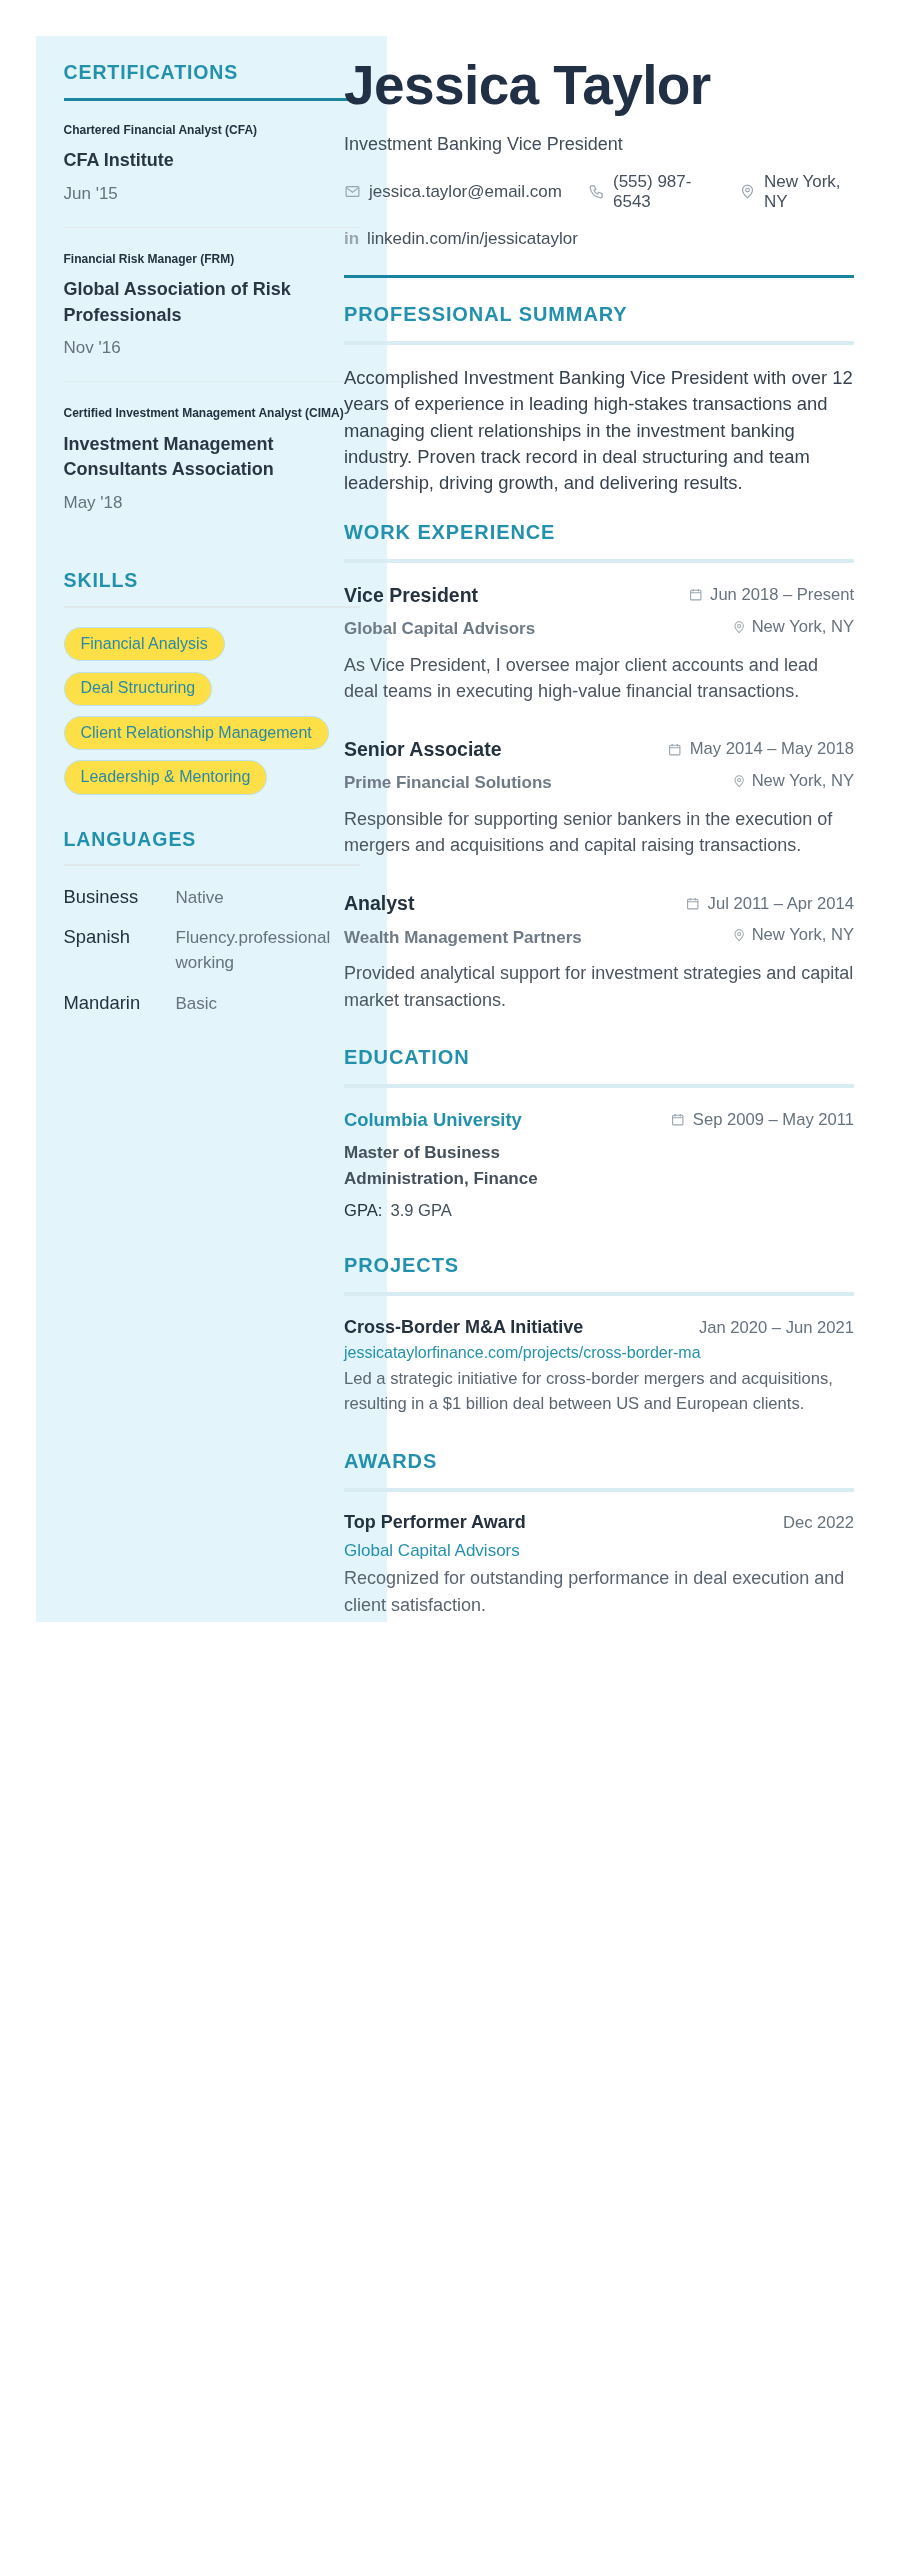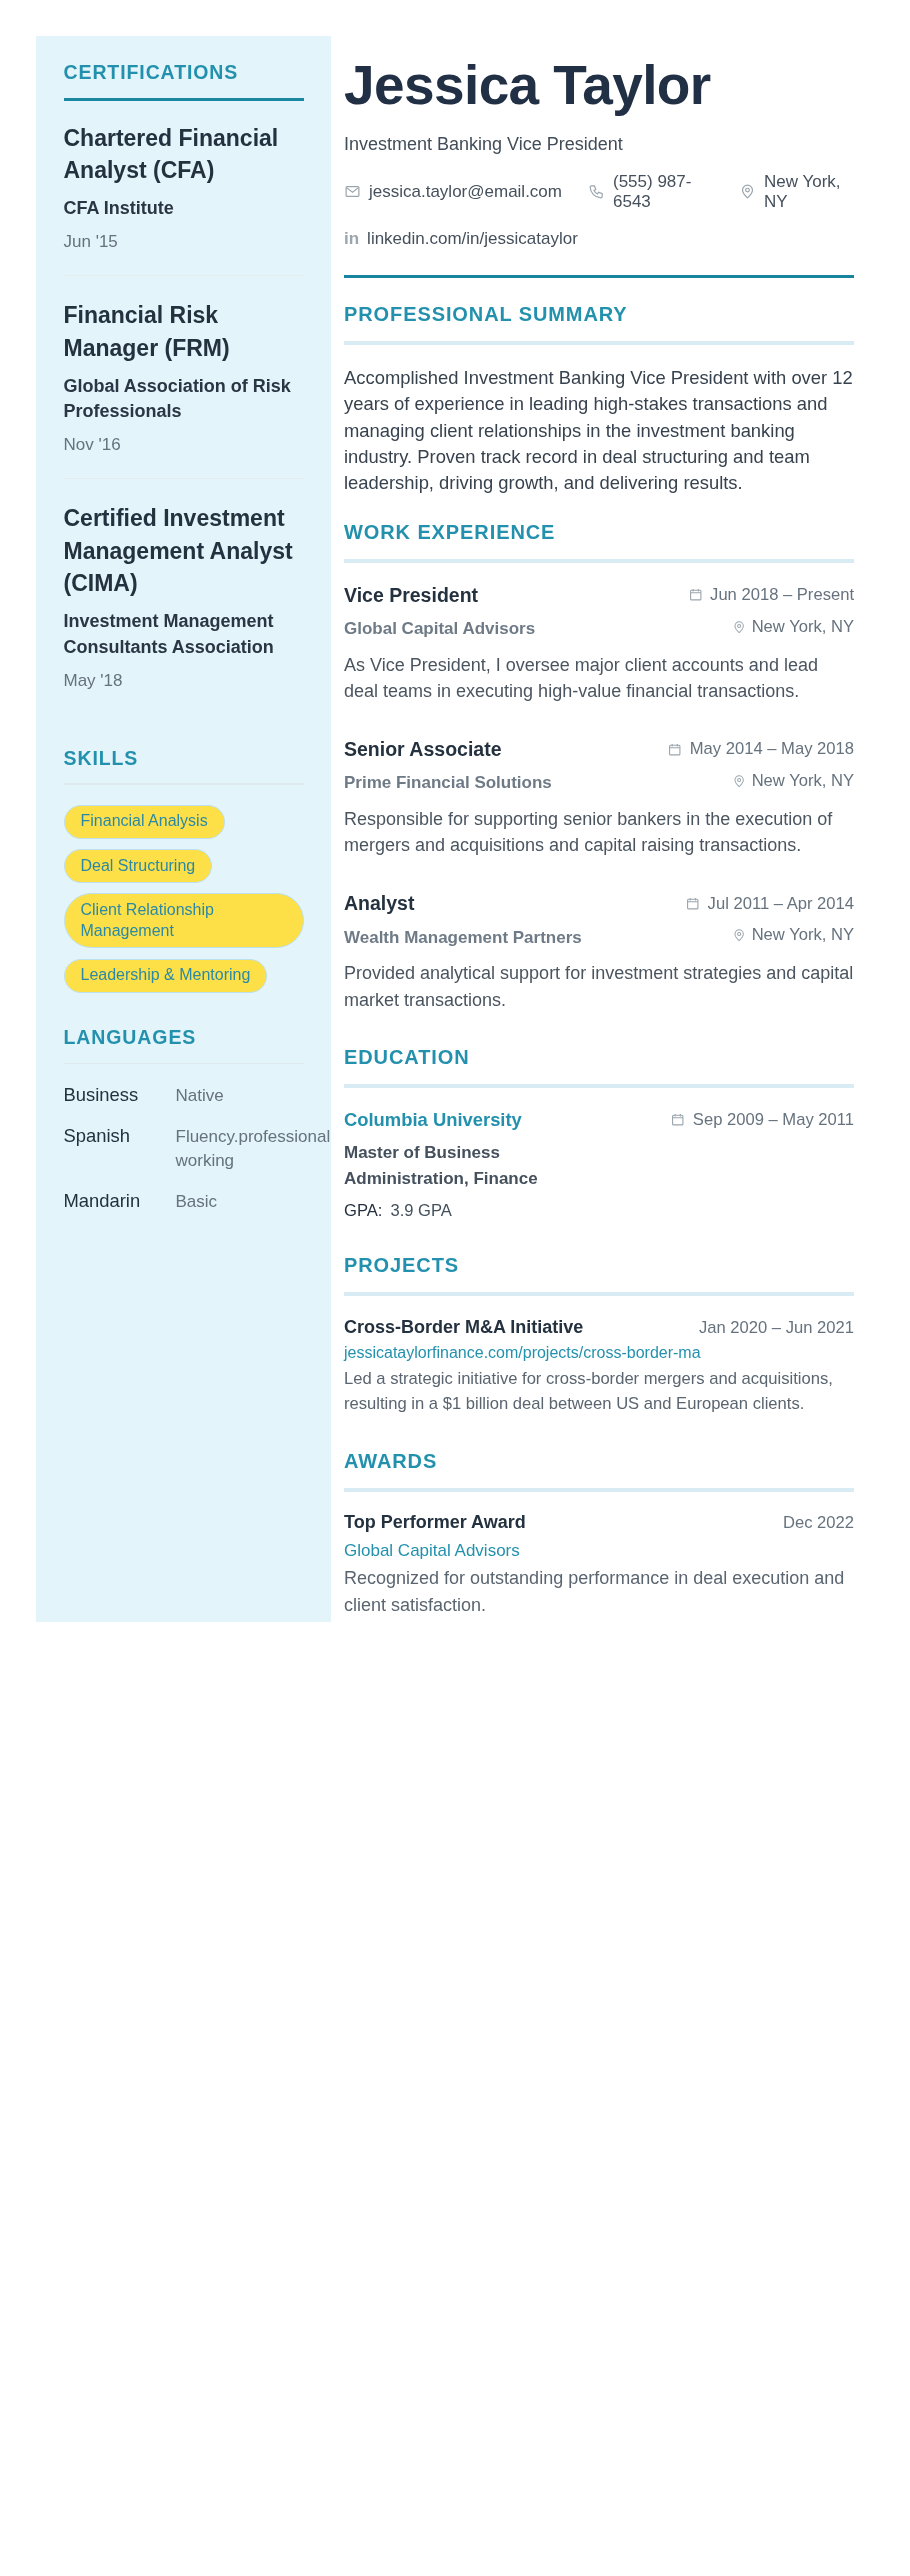--- a/index.html
+++ b/index.html
@@ -6,32 +6,32 @@
   html,body { background:#ffffff; }
   body {
     width:911px; height:2576px; position:relative;
     font-family:"Liberation Sans", sans-serif;
     color:#24313f;
   }
   .page { position:absolute; inset:0; background:#ffffff; }
 
   
   .sidebar {
-    position:absolute; left:36px; top:36px; width:295px; height:1586px;
+    position:absolute; left:36px; top:36px; width:351px; height:1586px;
     background:#e3f4fa; padding:25px 27.5px;
   }
   .side-section { margin-bottom:33px; }
   .side-heading {
     font-size:19.5px; font-weight:700; color:#2391ad; letter-spacing:0.9px;
   }
   .rule-teal  { height:3.4px; background:#1b86a0; margin:13.8px 0 20.6px; }
   .rule-thin  { height:1.7px; background:#dfe9ed; margin:13.8px 0 19.5px; }
   .cert-item + .cert-item { border-top:1.1px solid #e4ebee; padding-top:23px; }
   .cert-item { padding-bottom:23px; }
-  .cert-name { font-size:23px; font-weight:700; color:#24313f; line-height:1.42; }
+  .cert-name { font-size:12px; font-weight:700; color:#24313f; line-height:1.42; }
   .cert-org  { font-size:18px; font-weight:700; color:#2a3644; line-height:1.42; margin-top:9.2px; }
   .cert-date { font-size:17px; color:#66727e; margin-top:10.3px; }
 
   .chip {
     display:table; margin-bottom:10.3px; padding:5.7px 16px;
     border:1.1px solid #bde0ee; background:#fde047; border-radius:27.5px;
     color:#2b89a6; font-size:16px; line-height:1.3;
   }
 
   .lang-row { display:flex; margin-bottom:16px; }

